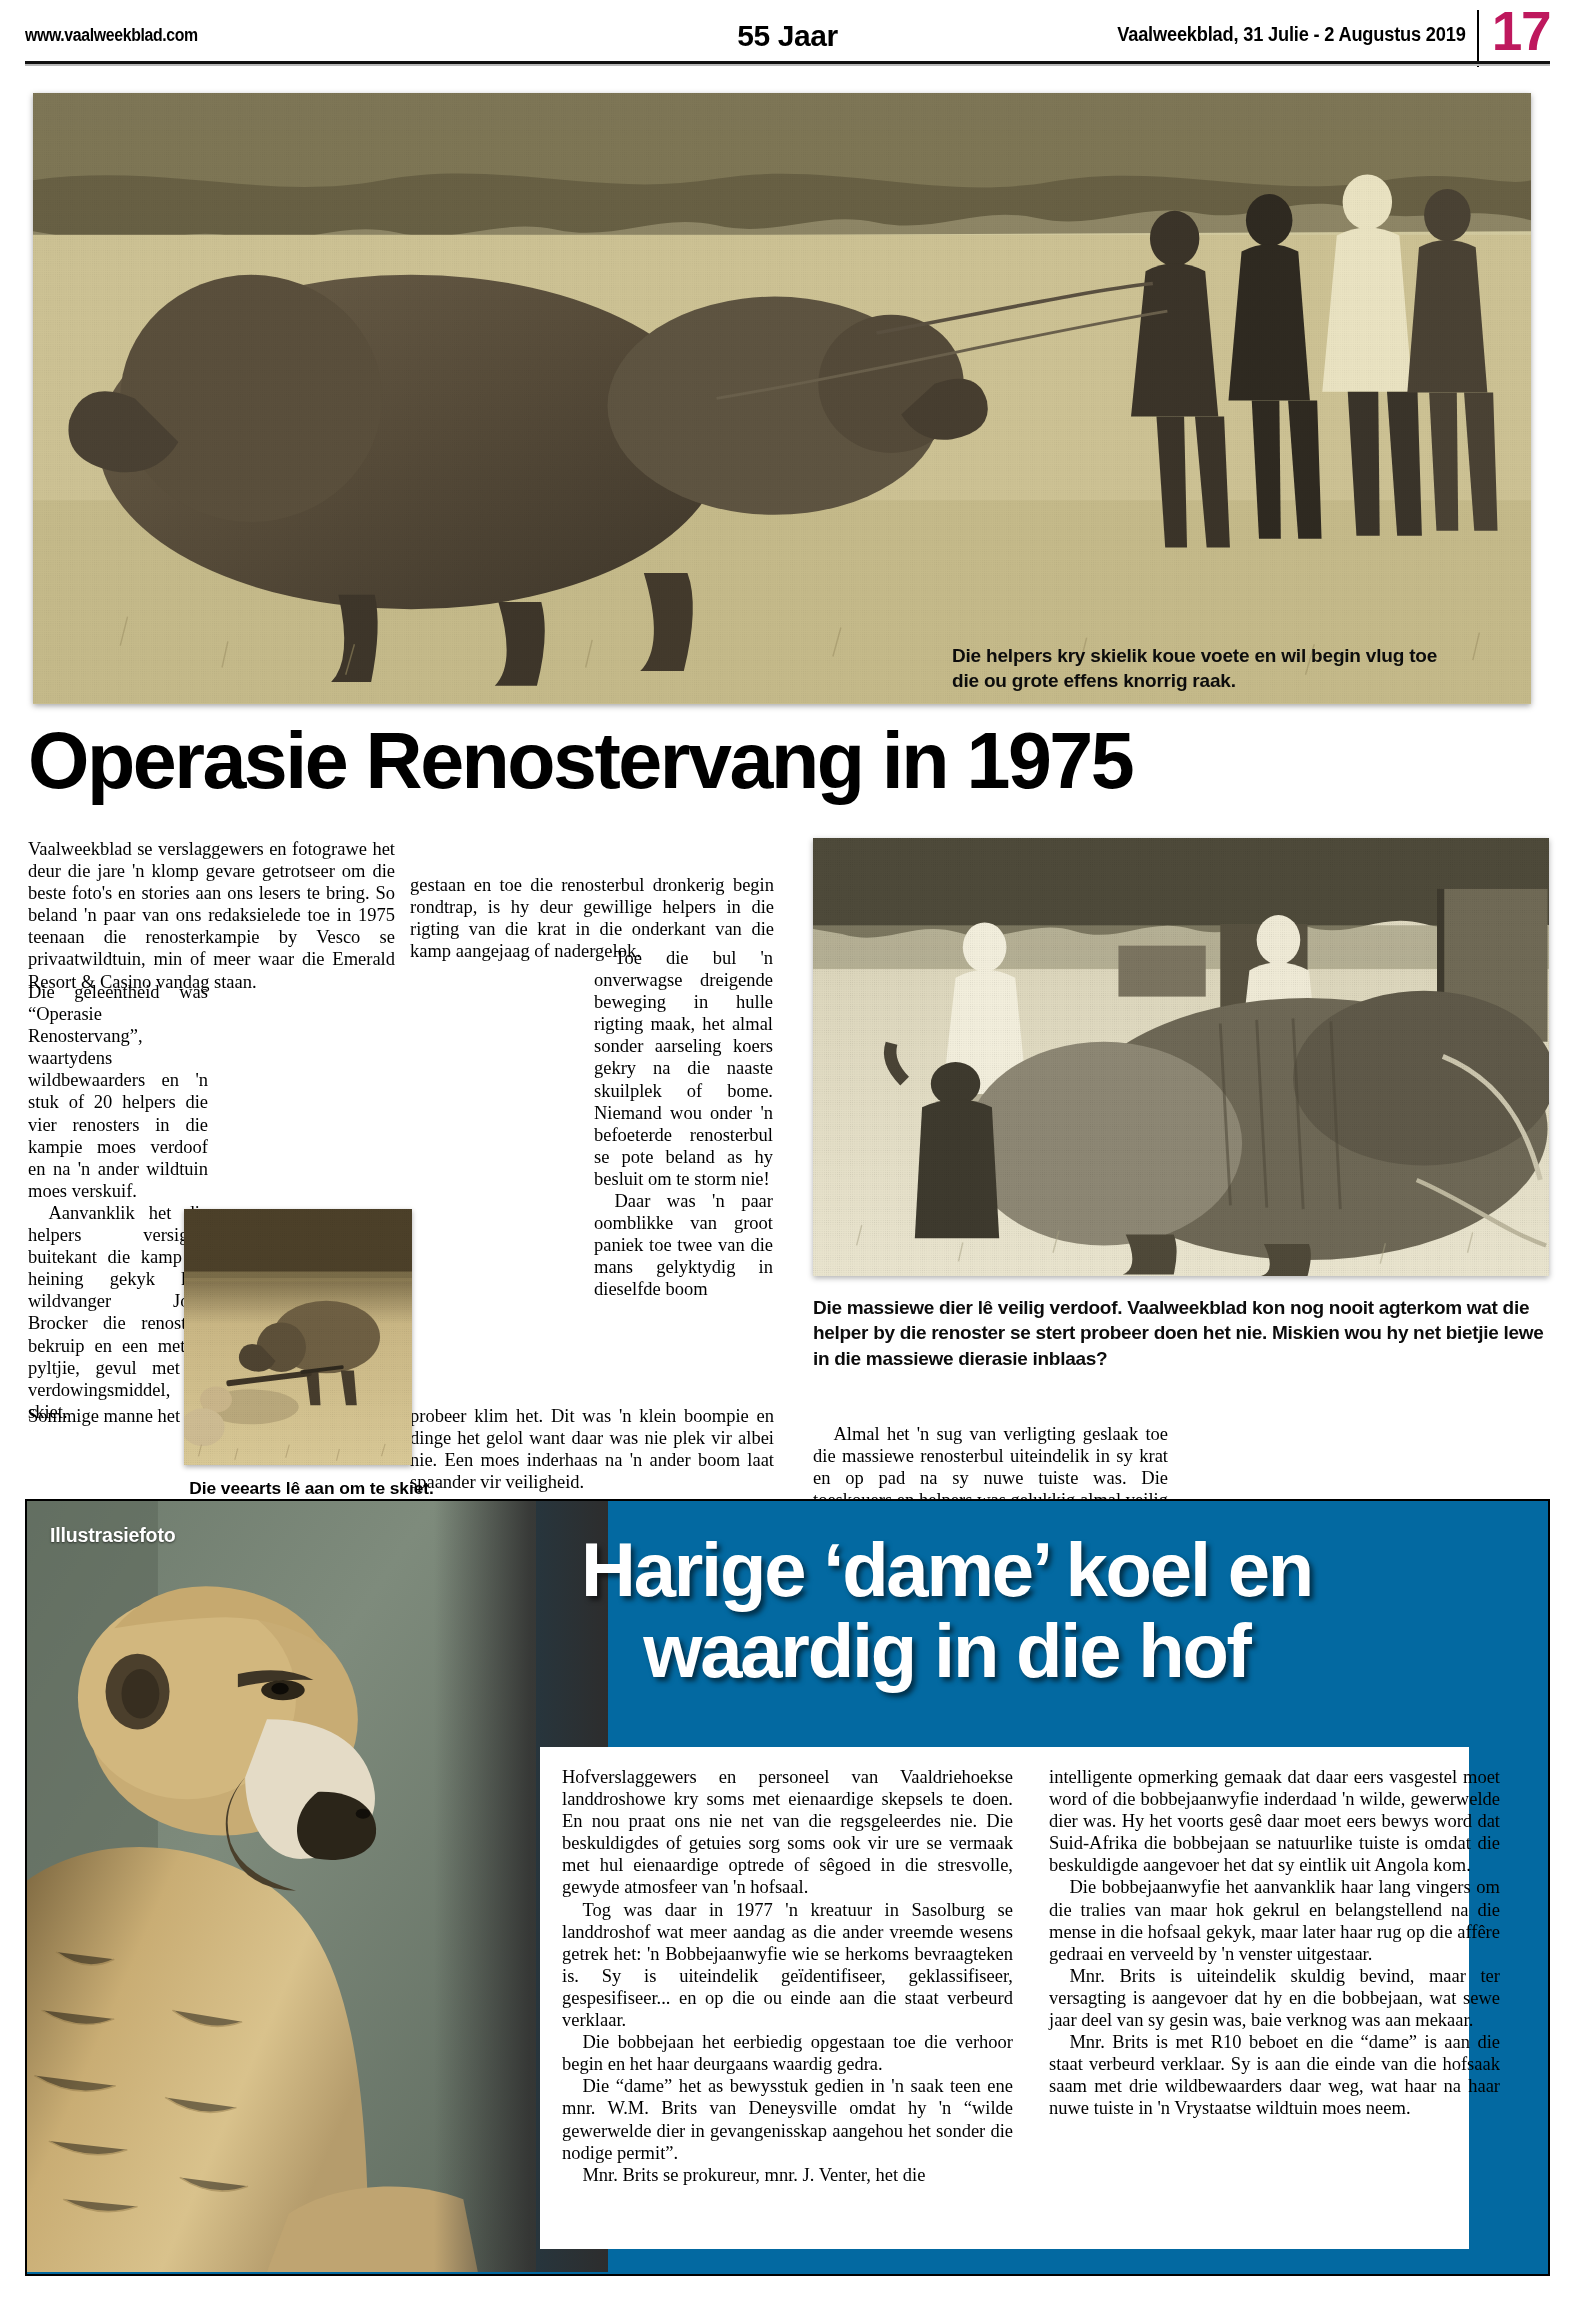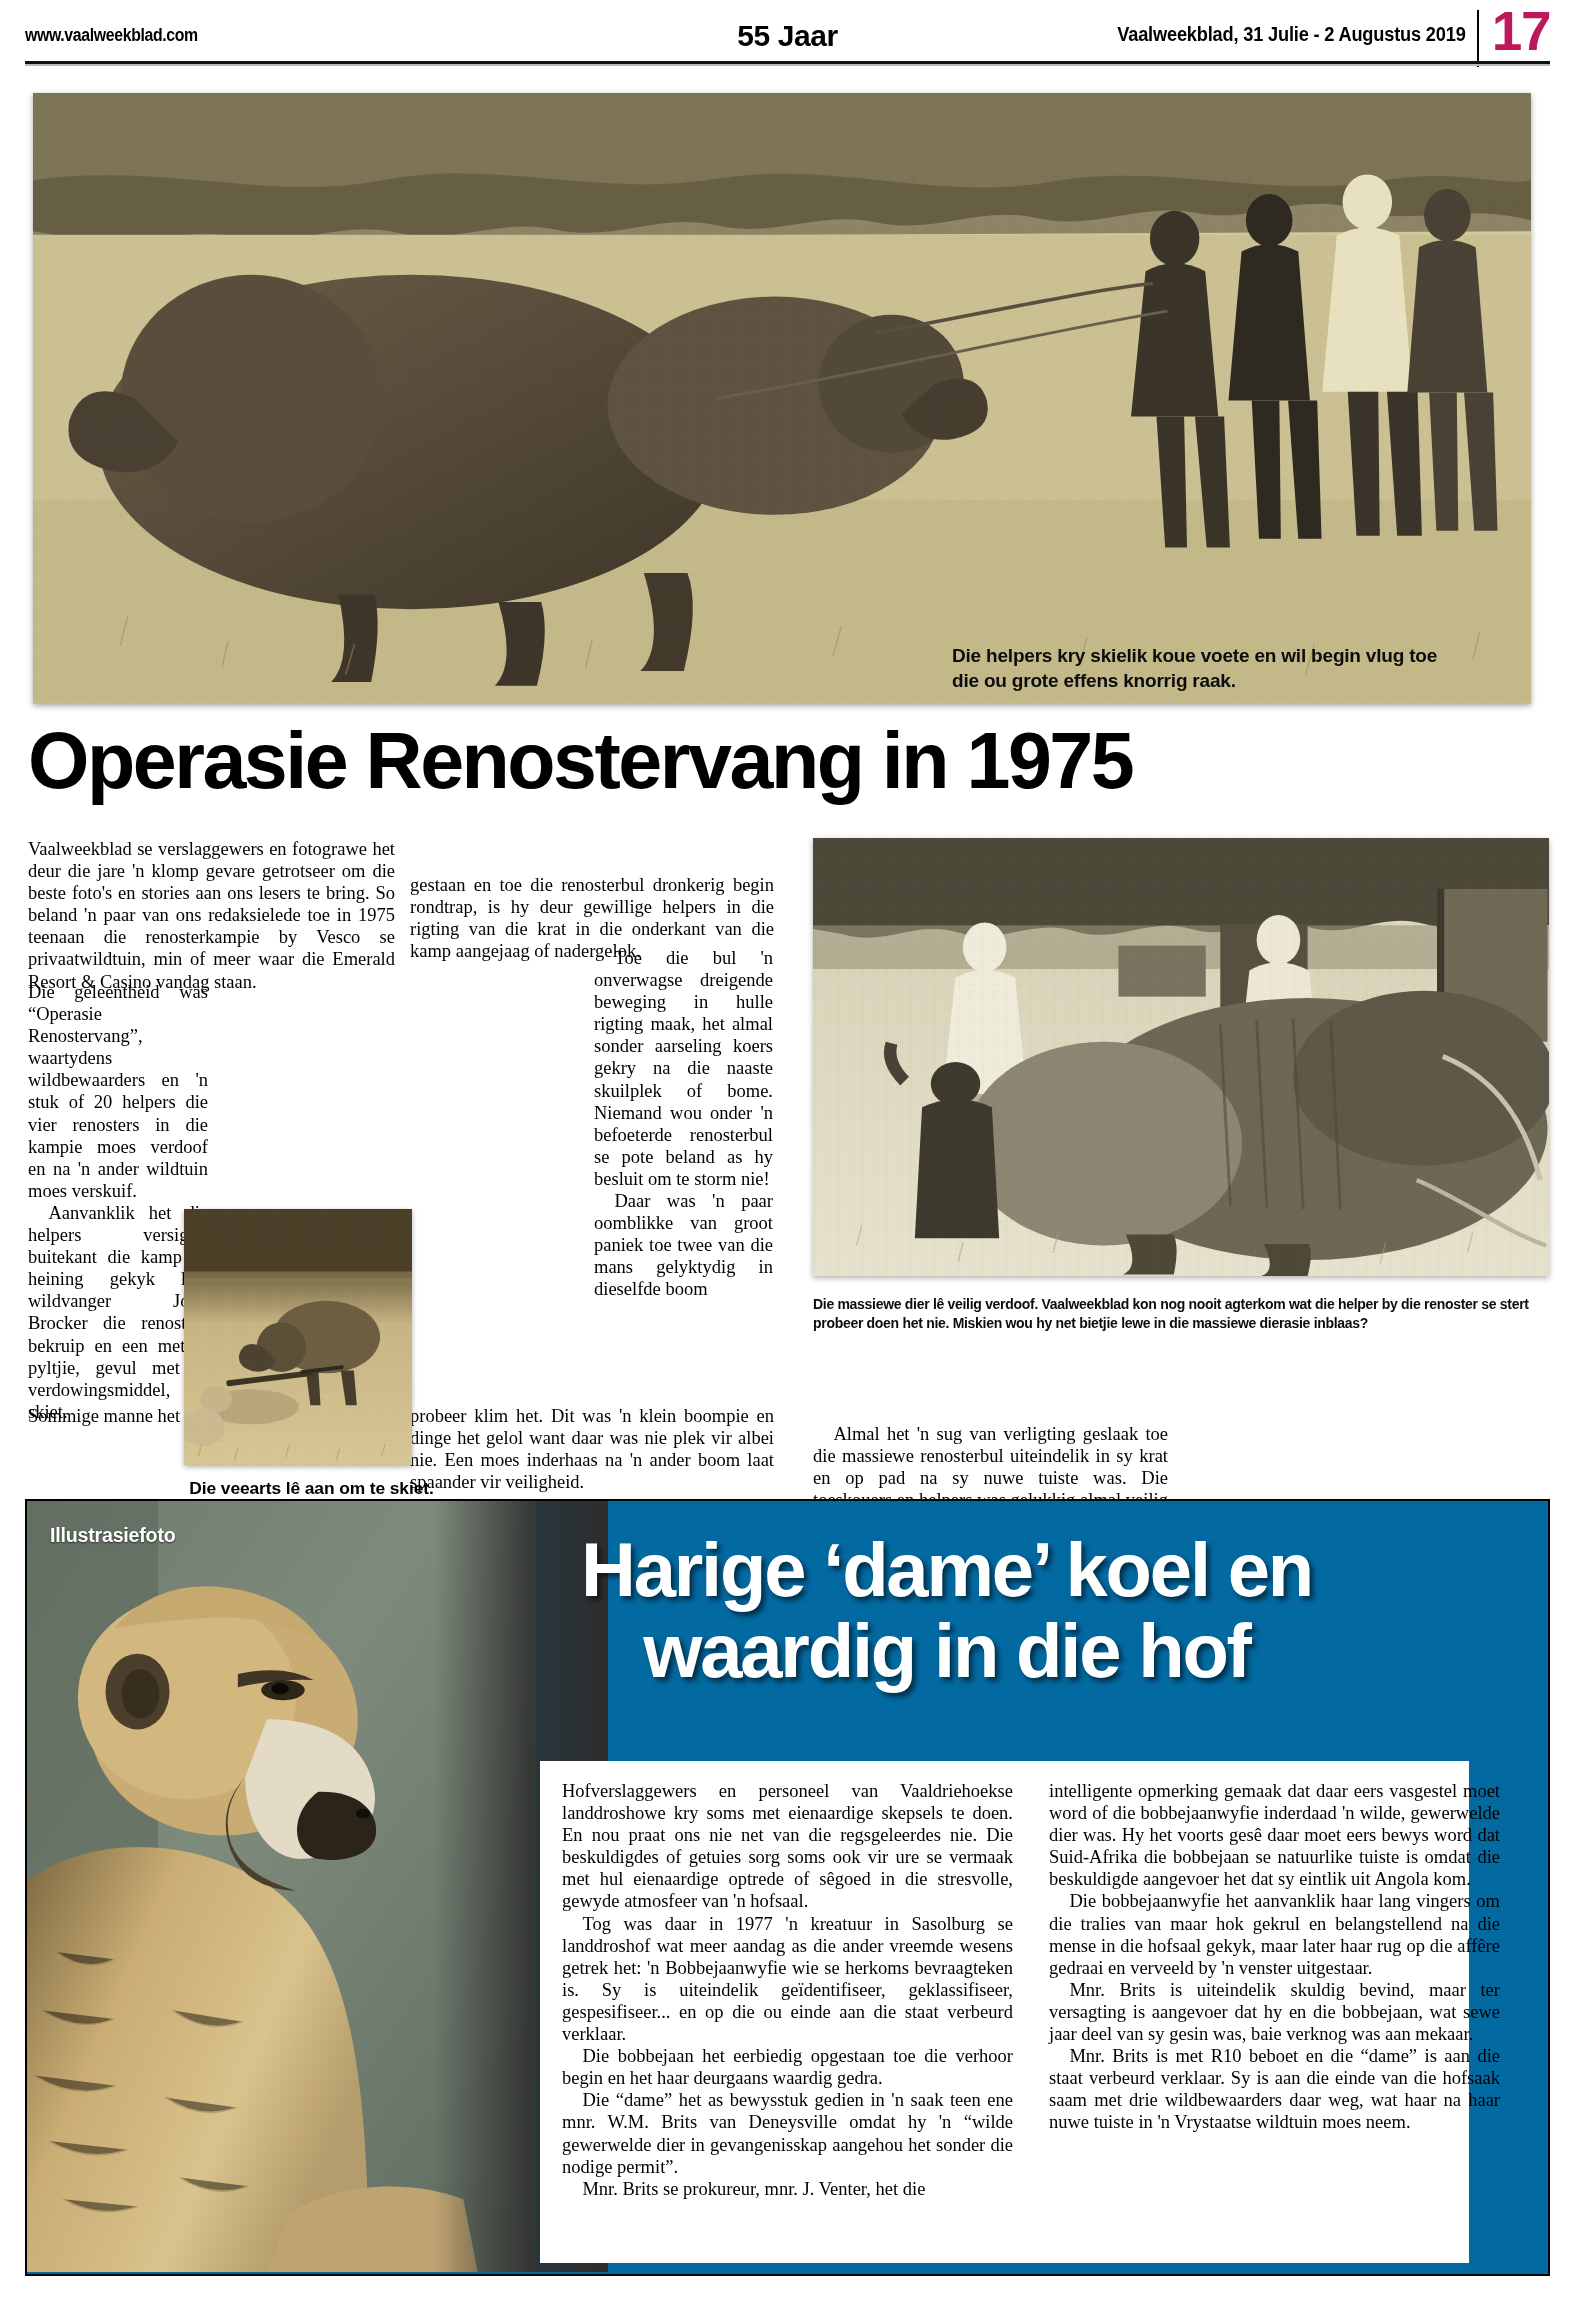--- a/index.html
+++ b/index.html
@@ -193,21 +193,21 @@
     box-shadow: 0 2.2px 5.8px rgba(0,0,0,0.32);
     overflow: hidden;
     background: #ddd7c2;
   }
   .cap-rhino {
     position: absolute;
     left: 785px; top: 457px;
     width: 736px;
     font-family: "Liberation Sans", sans-serif;
     font-weight: bold;
-    font-size: 14px;
+    font-size: 19px;
     line-height: 1.33;
     color: #0c0c0c;
     letter-spacing: -0.3px;
   }
   .a1-colA {
     position: absolute;
     left: 785px; top: 560px;
     width: 355px;
     margin-top: 25px;
   }
@@ -259,21 +259,21 @@
     font-size: 76px;
     line-height: 1.07;
     letter-spacing: -2.2px;
     color: #ffffff;
     text-align: center;
     text-shadow: 3.6px 4.4px 5.1px rgba(0,0,0,0.55);
     z-index: 3;
   }
   .a2-textbox {
     position: absolute;
-    left: 513px; top: 260px;
+    left: 513px; top: 246px;
     width: 929px; height: 502px;
     background: #ffffff;
     box-sizing: border-box;
     padding: 19px 17.4px 7.3px 19px;
   }
   .a2-col {
     position: absolute;
     top: 19px;
     width: 451px;
   }

